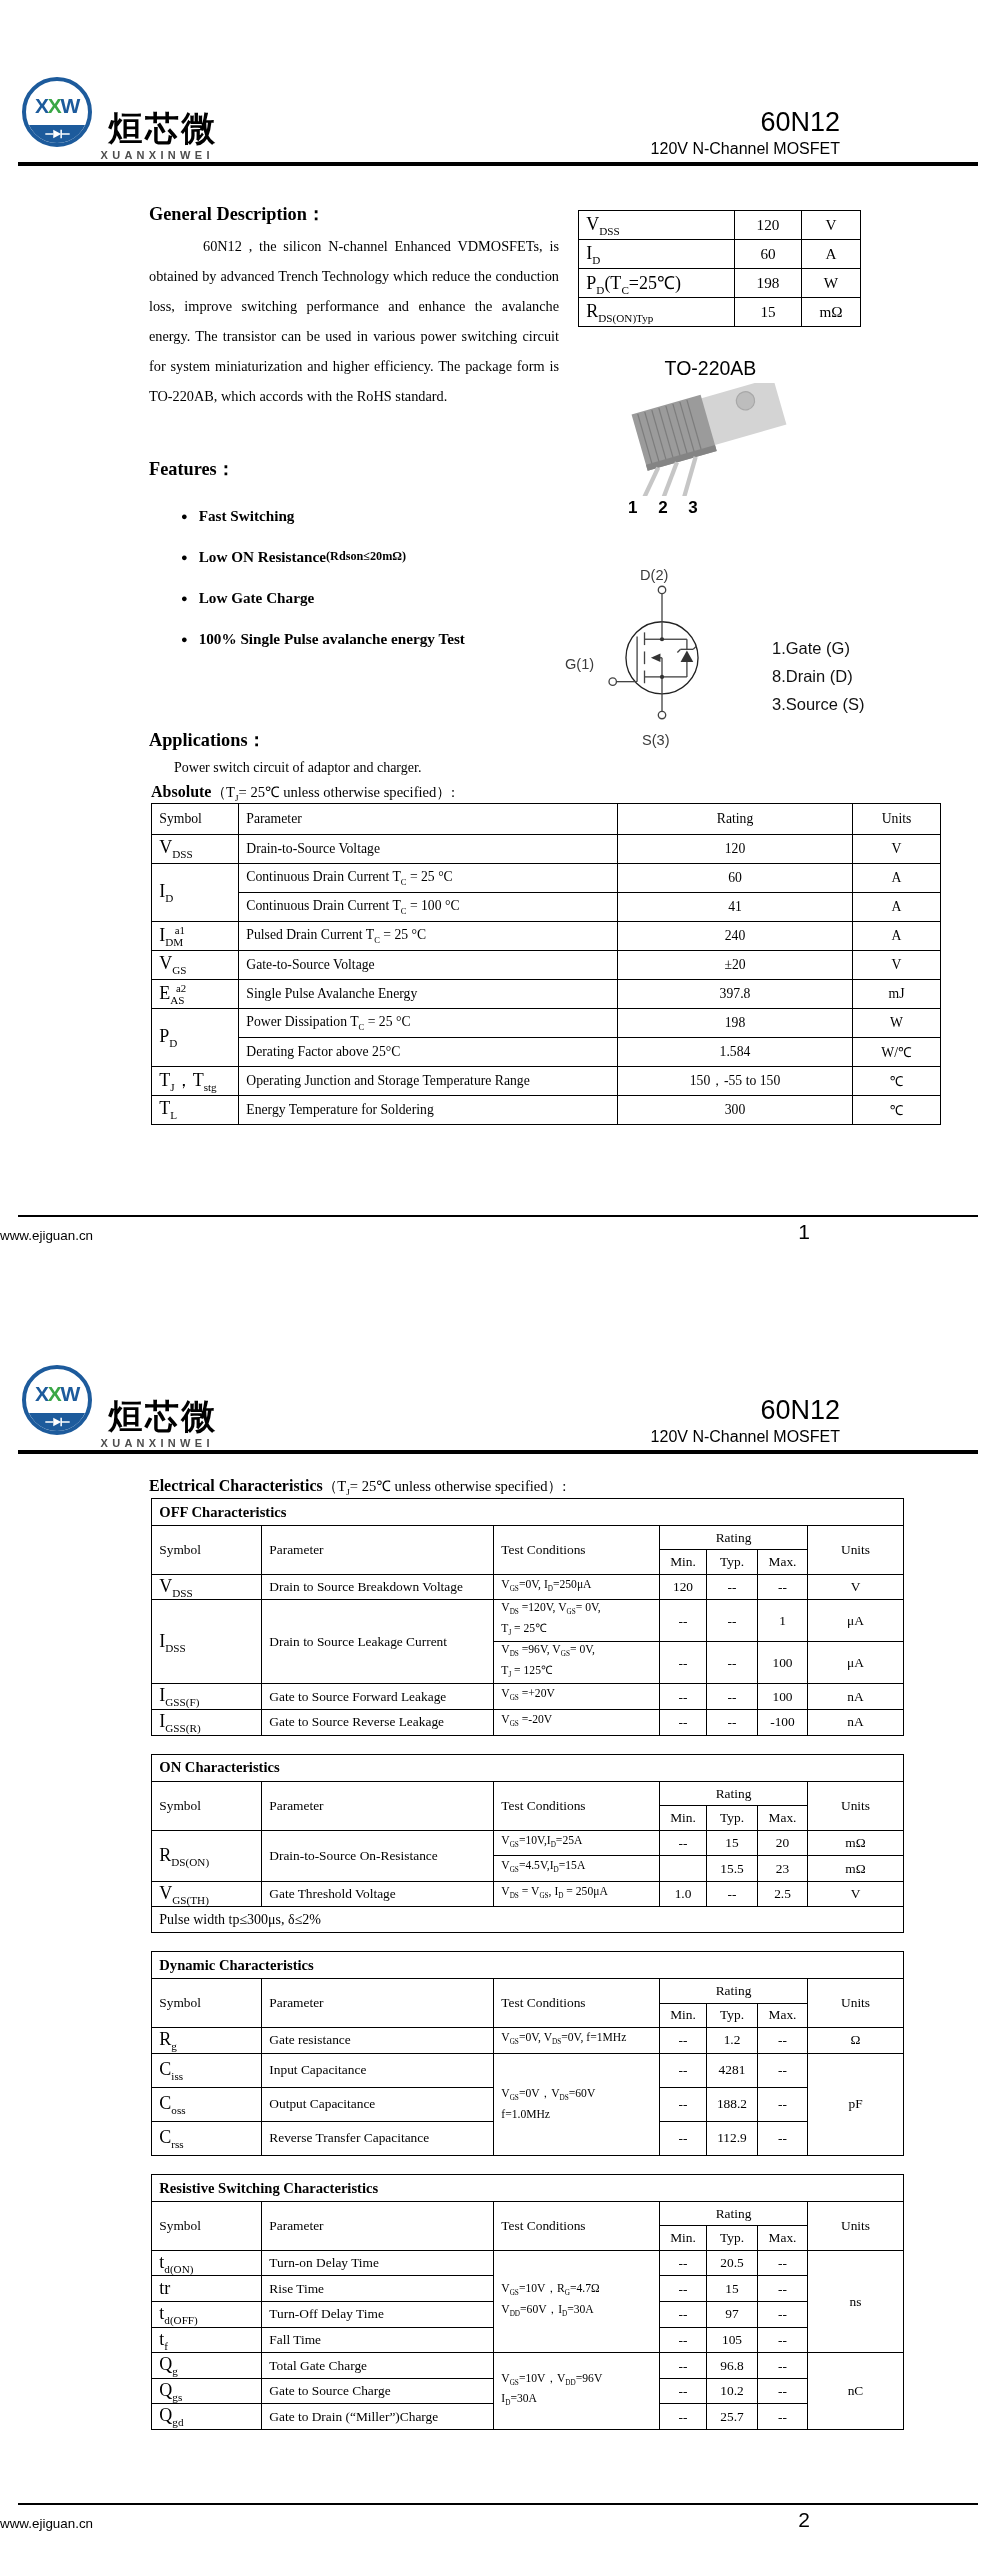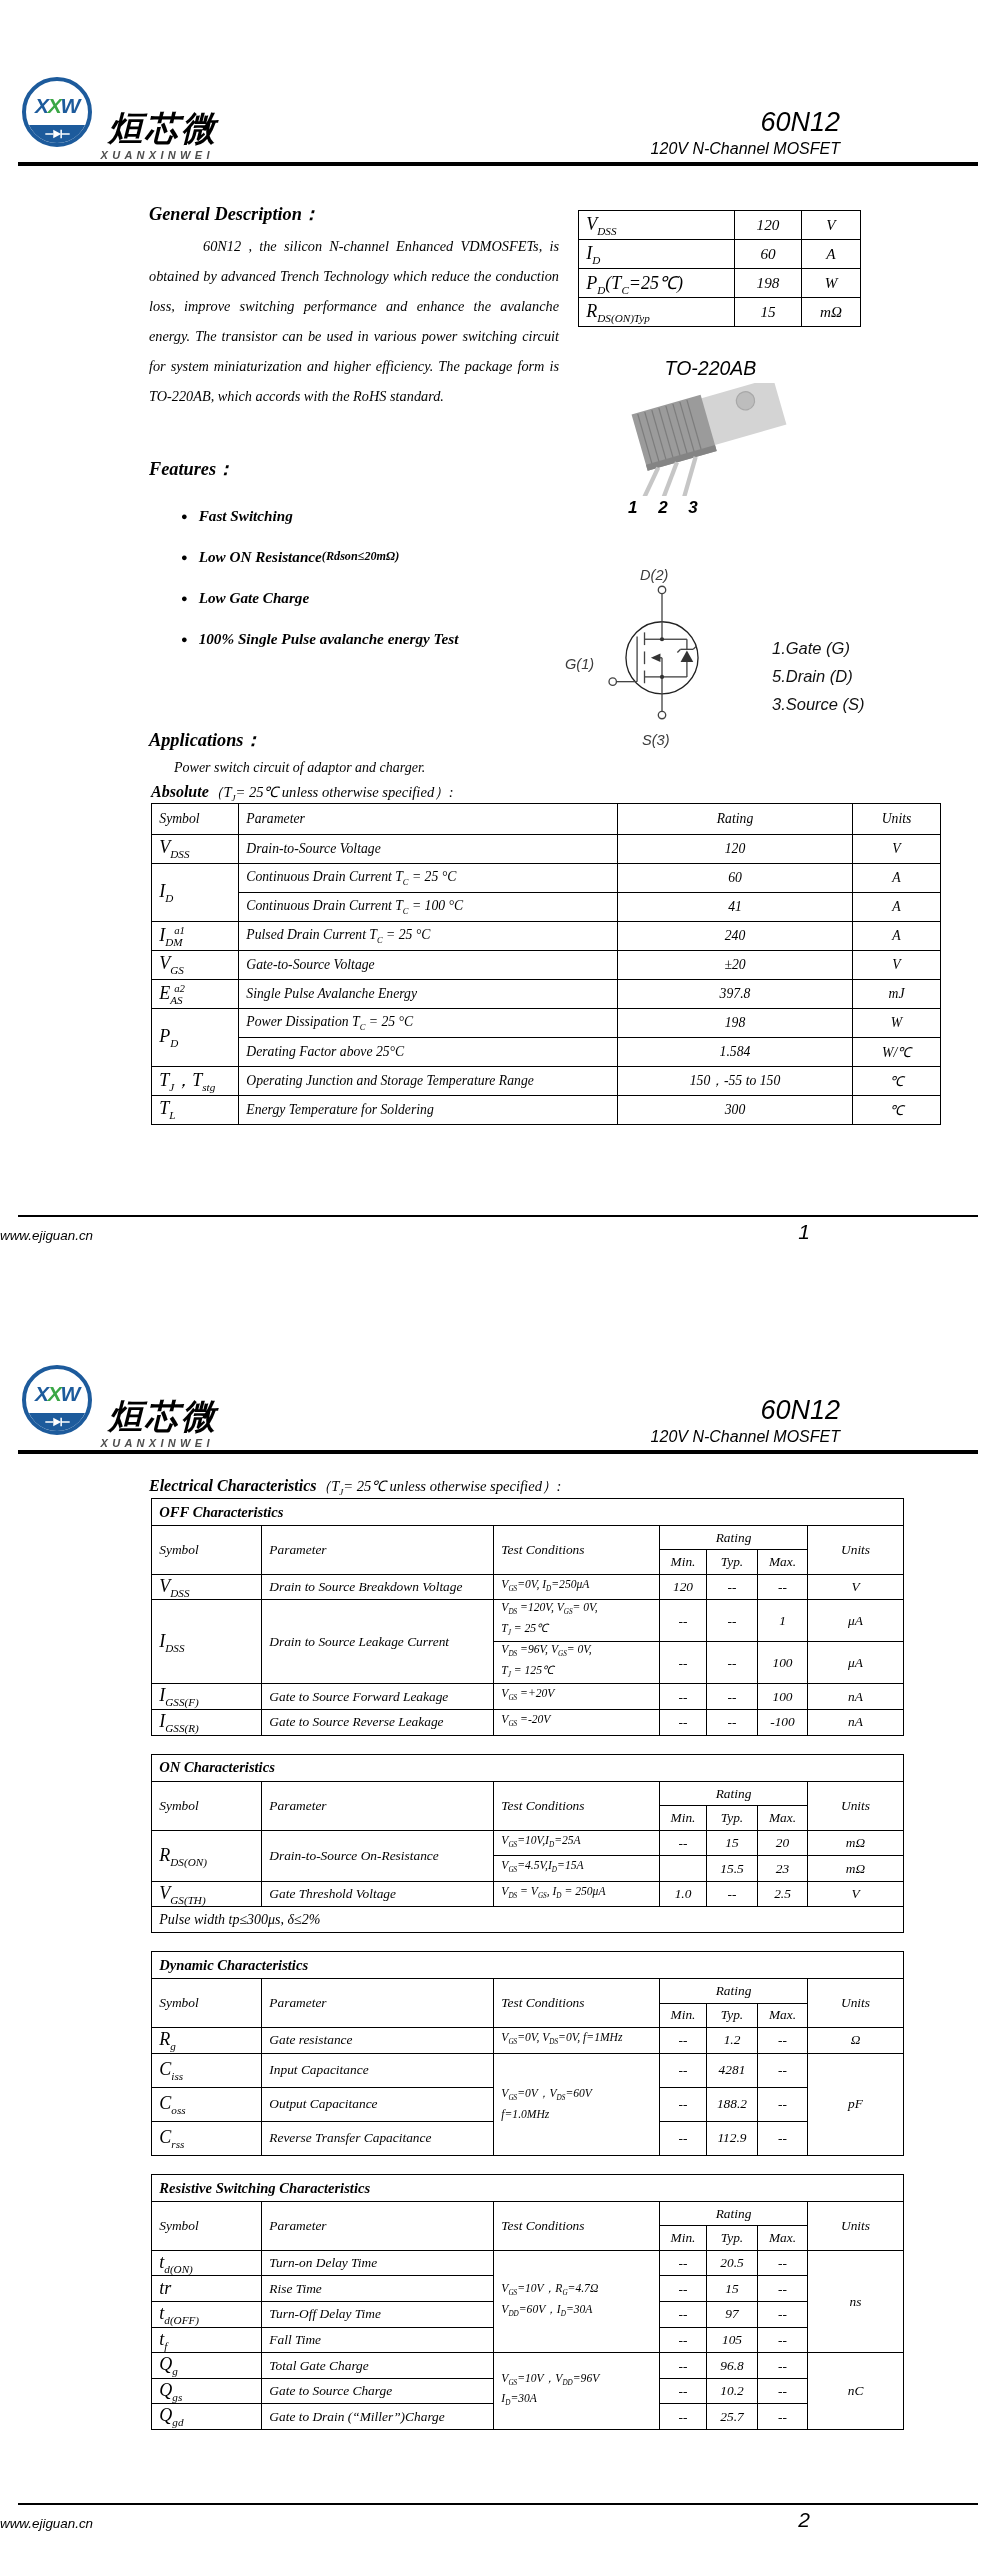--- a/index.html
+++ b/index.html
@@ -1,19 +1,19 @@
 <!DOCTYPE html>
 <html style="font-size:9.8px"><head>
 <meta charset="utf-8">
 <style>
   * { box-sizing: border-box; margin: 0; padding: 0; }
   body { background: #fff; }
   .doc { position: relative; width: 995px; height: 2576px; background: #fff; color: #000;
          font-family: "Liberation Serif", serif; overflow: hidden; }
-  .page { position: absolute; left: 0; width: 883px; height: 1288px; background: #fff; font-style: italic; }
+  .page { position: absolute; left: 0; width: 883px; height: 1288px; background: #fff; }
   .ab { position: absolute; }
   .sans { font-family: "Liberation Sans", sans-serif; }
 
   
   .rule  { left: 18.3px; width: 960px; top: 162px; height: 3.7px; background: #000; }
   .logo { left: 22px; top: 77px; display: flex; }
   .circle { width: 70px; height: 70px; border: 4.9px solid #1d5b9c; border-radius: 50%;
             position: relative; overflow: hidden; background: #fff; flex: 0 0 auto; }
   .xxw { position: absolute; top: 13.4px; width: 100%; text-align: center;
          font-family: "Liberation Sans", sans-serif; font-weight: bold; font-size: 21px;
@@ -211,21 +211,21 @@
         <line x1="162" y1="196" x2="115" y2="196"></line>
       </g>
       <polygon points="112,152 112,168 94,160" fill="#333"></polygon>
       <polygon points="150,168 174,168 162,146" fill="#333"></polygon>
       <circle cx="115" cy="125" r="4" fill="#333"></circle>
       <circle cx="115" cy="196" r="4" fill="#333"></circle>
     </svg>
 
     <div class="ab legend">
       <div>1.Gate (G)</div>
-      <div>5.Drain (D)</div>
+      <div>8.Drain (D)</div>
       <div>3.Source (S)</div>
     </div>
 
     <div class="ab h1" style="left:149px; top:727px">Applications：</div>
     <div class="ab" style="left:174px; top:760px; font-size:14px">Power switch circuit of adaptor and charger.</div>
 
     <div class="ab abs-title"><b>Absolute</b><span>（T<sub>J</sub>= 25℃  unless otherwise specified）:</span></div>
 
     <table class="ab abs-t">
       <colgroup>

